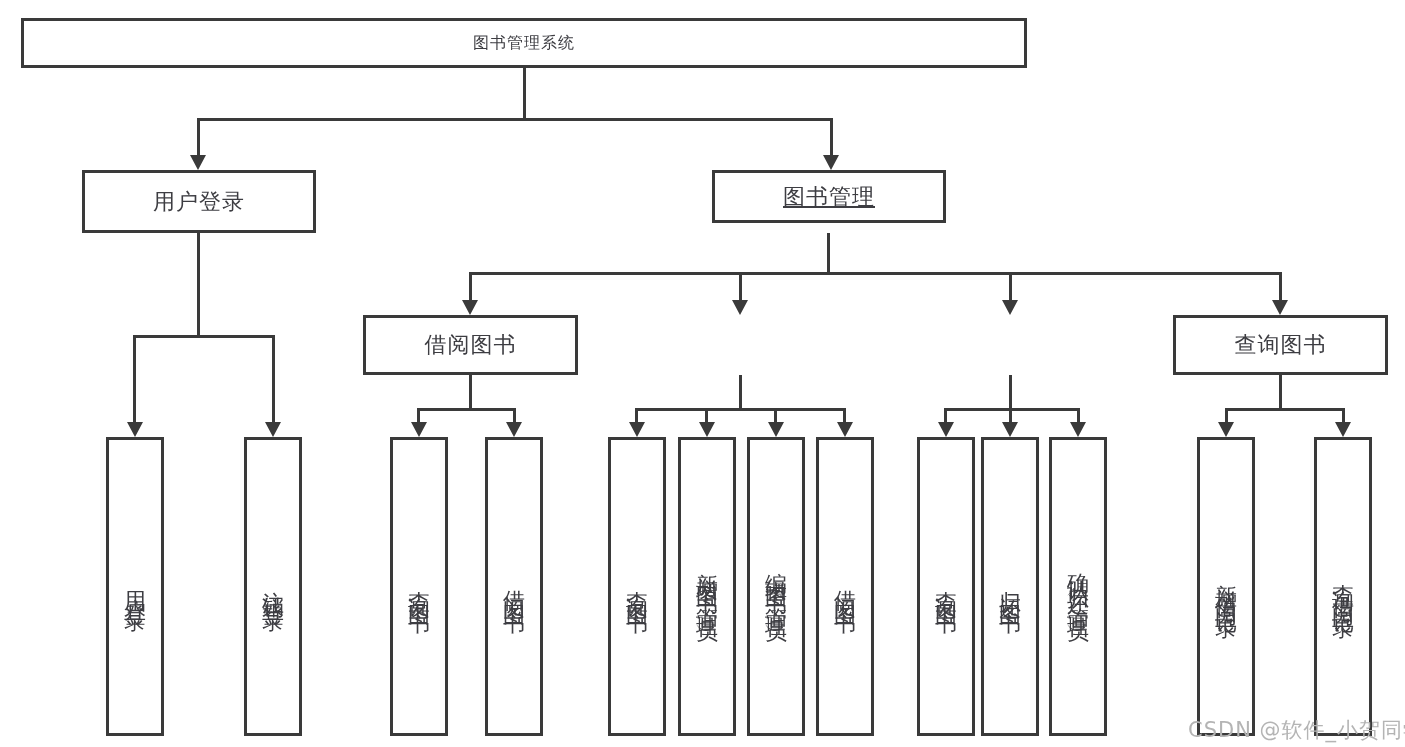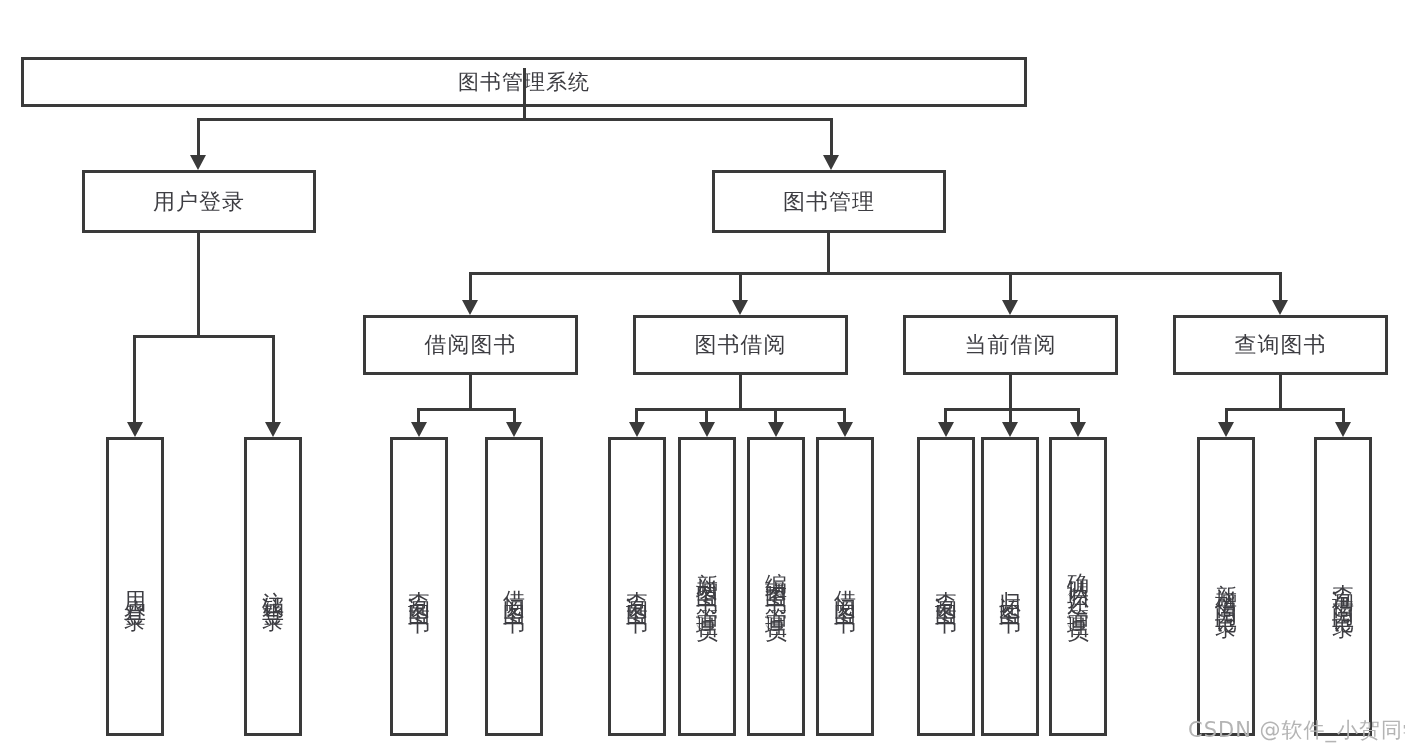--- a/index.html
+++ b/index.html
@@ -1,20 +1,20 @@
 <!DOCTYPE html>
 <html><head>
 <meta charset="utf-8">
 <style>
   html,body{margin:0;padding:0;background:#ffffff;}
   .stage{position:relative;width:1405px;height:747px;background:#ffffff;overflow:hidden;
          font-family:"DejaVu Sans","Liberation Sans",sans-serif;}
   .box{position:absolute;box-sizing:border-box;border:3px solid #3a3a3a;background:#ffffff;
        display:flex;align-items:center;justify-content:center;color:#3d3d42;}
-  .root{font-size:21px;letter-spacing:1px;margin-top:39px;}
+  .root{font-size:16px;letter-spacing:1px;}
   .l2,.l3{font-size:22px;letter-spacing:1px;}
   .leaf{writing-mode:vertical-rl;font-size:22px;letter-spacing:7px;line-height:1;}
   .vl{position:absolute;width:3px;background:#3a3a3a;}
   .hl{position:absolute;height:3px;background:#3a3a3a;}
   .ar{position:absolute;width:0;height:0;border-left:8px solid transparent;
       border-right:8px solid transparent;border-top:15px solid #3a3a3a;}
   .wm{position:absolute;font-size:21px;color:#b4b4b4;letter-spacing:1px;z-index:9;white-space:nowrap;}
 </style>
 </head>
 <body>
@@ -24,43 +24,41 @@
   <div class="box root" style="left:21px;top:18px;width:1006px;height:50px;">图书管理系统</div>
 
   <div class="vl" style="left:523px;top:68px;height:50px;"></div>
   <div class="hl" style="left:197px;top:118px;width:636px;"></div>
   <div class="vl" style="left:197px;top:118px;height:38px;"></div>
   <div class="ar" style="left:190px;top:155px;"></div>
   <div class="vl" style="left:830px;top:118px;height:38px;"></div>
   <div class="ar" style="left:823px;top:155px;"></div>
 
   <div class="box l2" style="left:82px;top:170px;width:234px;height:63px;">用户登录</div>
-  <div class="box l2" style="left:712px;top:170px;width:234px;height:63px;">图书管理</div>
+  <div class="box l2" style="left:712px;top:170px;width:234px;height:53px;text-decoration:underline;">图书管理</div>
 
   <div class="vl" style="left:197px;top:233px;height:102px;"></div>
   <div class="hl" style="left:133px;top:335px;width:142px;"></div>
   <div class="vl" style="left:133px;top:335px;height:88px;"></div>
   <div class="ar" style="left:127px;top:422px;"></div>
   <div class="vl" style="left:272px;top:335px;height:88px;"></div>
   <div class="ar" style="left:265px;top:422px;"></div>
 
   <div class="vl" style="left:827px;top:233px;height:39px;"></div>
   <div class="hl" style="left:469px;top:272px;width:813px;"></div>
   <div class="vl" style="left:469px;top:272px;height:29px;"></div>
   <div class="ar" style="left:462px;top:300px;"></div>
   <div class="vl" style="left:739px;top:272px;height:29px;"></div>
   <div class="ar" style="left:732px;top:300px;"></div>
   <div class="vl" style="left:1009px;top:272px;height:29px;"></div>
   <div class="ar" style="left:1002px;top:300px;"></div>
   <div class="vl" style="left:1279px;top:272px;height:29px;"></div>
   <div class="ar" style="left:1272px;top:300px;"></div>
 
   <div class="box l3" style="left:363px;top:315px;width:215px;height:60px;">借阅图书</div>
-  <div class="box l3" style="left:633px;top:315px;width:215px;height:60px;">图书借阅</div>
-  <div class="box l3" style="left:903px;top:315px;width:215px;height:60px;">当前借阅</div>
   <div class="box l3" style="left:1173px;top:315px;width:215px;height:60px;">查询图书</div>
 
   <div class="vl" style="left:469px;top:375px;height:33px;"></div>
   <div class="hl" style="left:417px;top:408px;width:99px;"></div>
   <div class="vl" style="left:417px;top:408px;height:15px;"></div>
   <div class="ar" style="left:411px;top:422px;"></div>
   <div class="vl" style="left:513px;top:408px;height:15px;"></div>
   <div class="ar" style="left:506px;top:422px;"></div>
 
   <div class="vl" style="left:739px;top:375px;height:33px;"></div>

